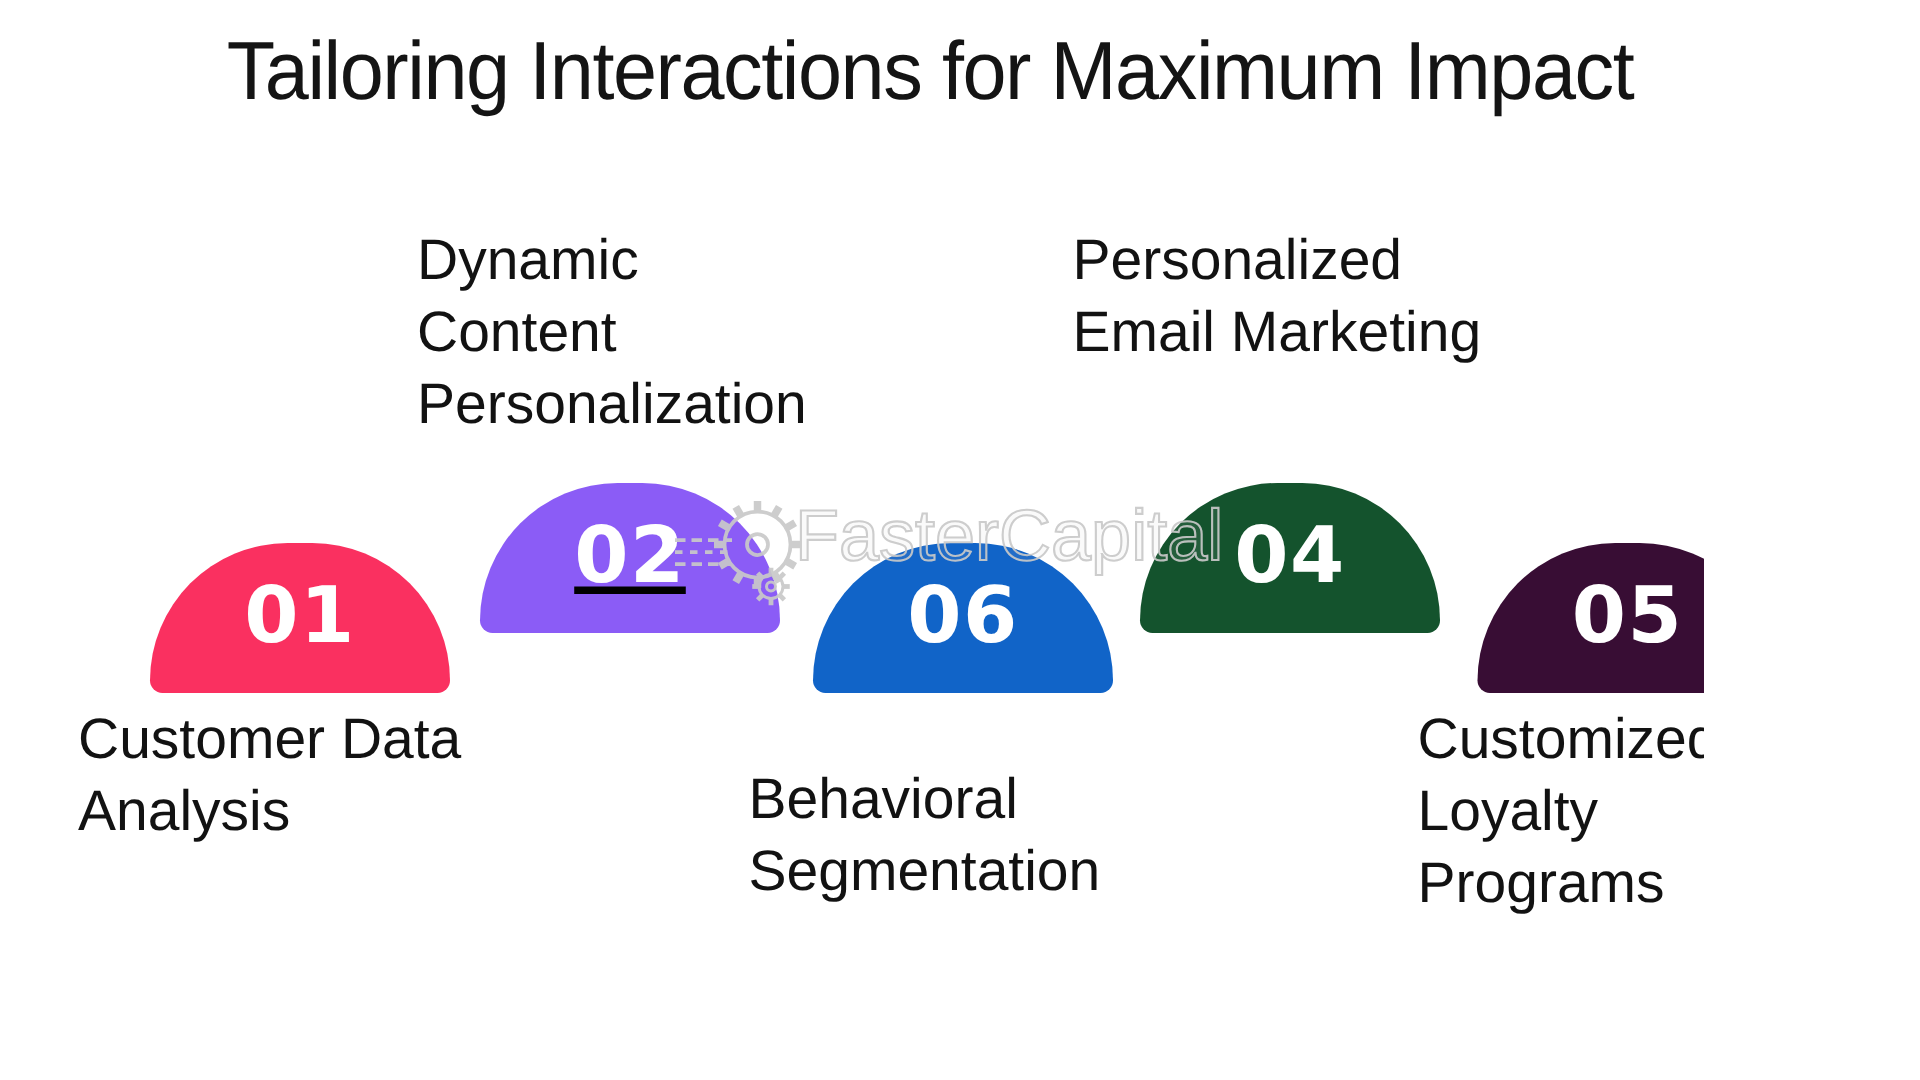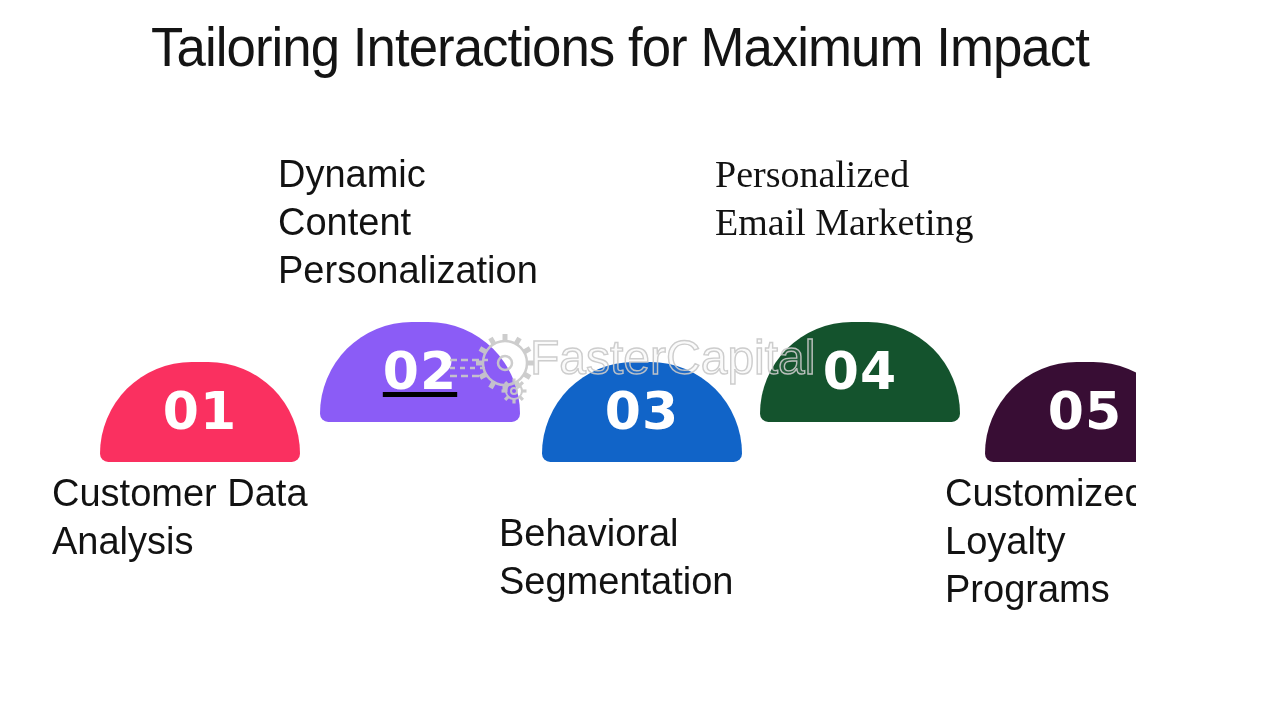--- a/index.html
+++ b/index.html
@@ -32,21 +32,21 @@
   .dome4 { left:760px; top:322px; }
   .dome5 { left:985px; top:362px; }
 
   .step-label {
     position:absolute; font-size:38px; line-height:48px; color:#121212;
     white-space:pre-line; z-index:2;
   }
   .label1 { left:52px;  top:469px; }
   .label2 { left:278px; top:150px; }
   .label3 { left:499px; top:469px;margin-top:40px; }
-  .label4 { left:715px; top:150px;font-family:Liberation Serif, serif; }
+  .label4 { left:715px; top:150px; }
   .label5 { left:945px; top:469px; }
 
   .watermark {
     position:absolute; left:448px; top:330px; width:360px; height:80px;
     z-index:5; pointer-events:none; opacity:0.92;
   }
   .wm-gear { position:absolute; left:0; top:0; }
   .wm-text {
     position:absolute; left:82px; top:336px; margin-top:-330px;
     font-size:48px; line-height:44px;
@@ -69,21 +69,21 @@
 Analysis</div>
 
   <div class="dome dome2" style="background: #8b5cf6; text-decoration: underline;">
     <span class="step-number">02</span>
   </div>
   <div class="step-label label2">Dynamic
 Content
 Personalization</div>
 
   <div class="dome dome3" style="background: rgb(17, 100, 200);">
-    <span class="step-number">03</span>
+    <span class="step-number">06</span>
   </div>
   <div class="step-label label3">Behavioral
 Segmentation</div>
 
   <div class="dome dome4" style="background: #14532d;">
     <span class="step-number">04</span>
   </div>
   <div class="step-label label4">Personalized
 Email Marketing</div>
 

